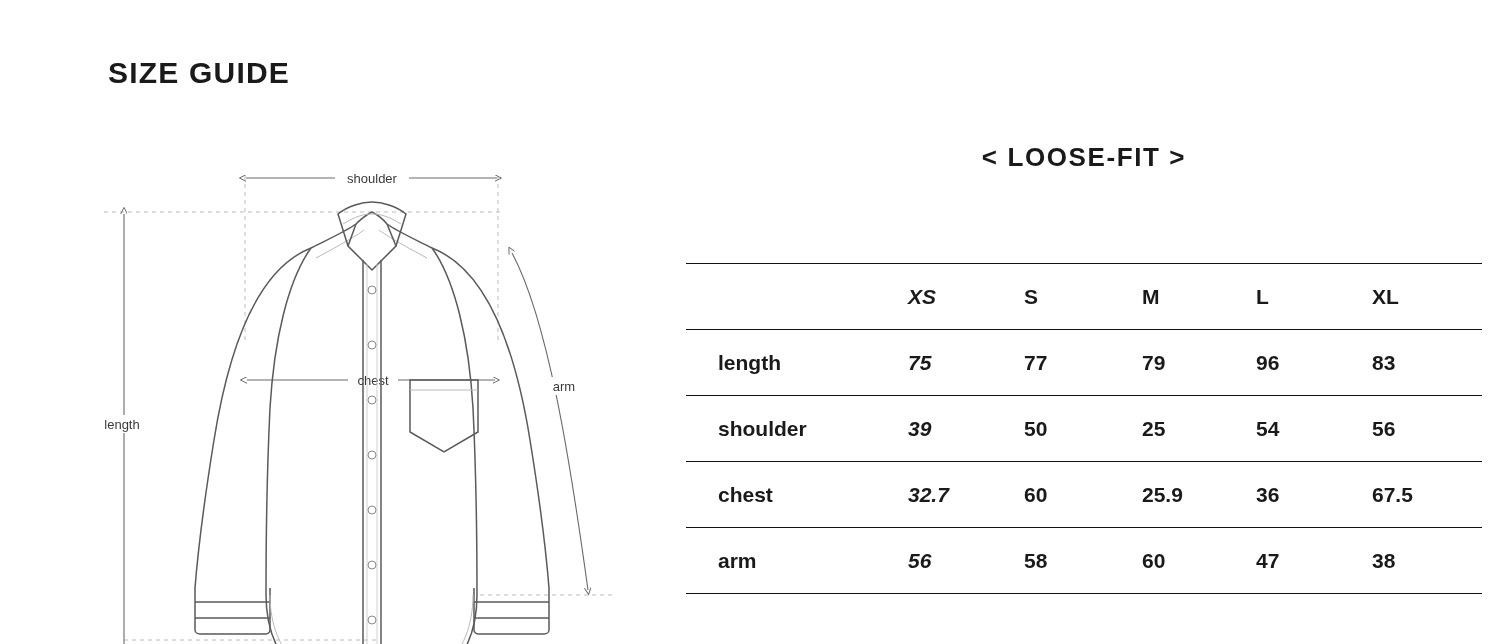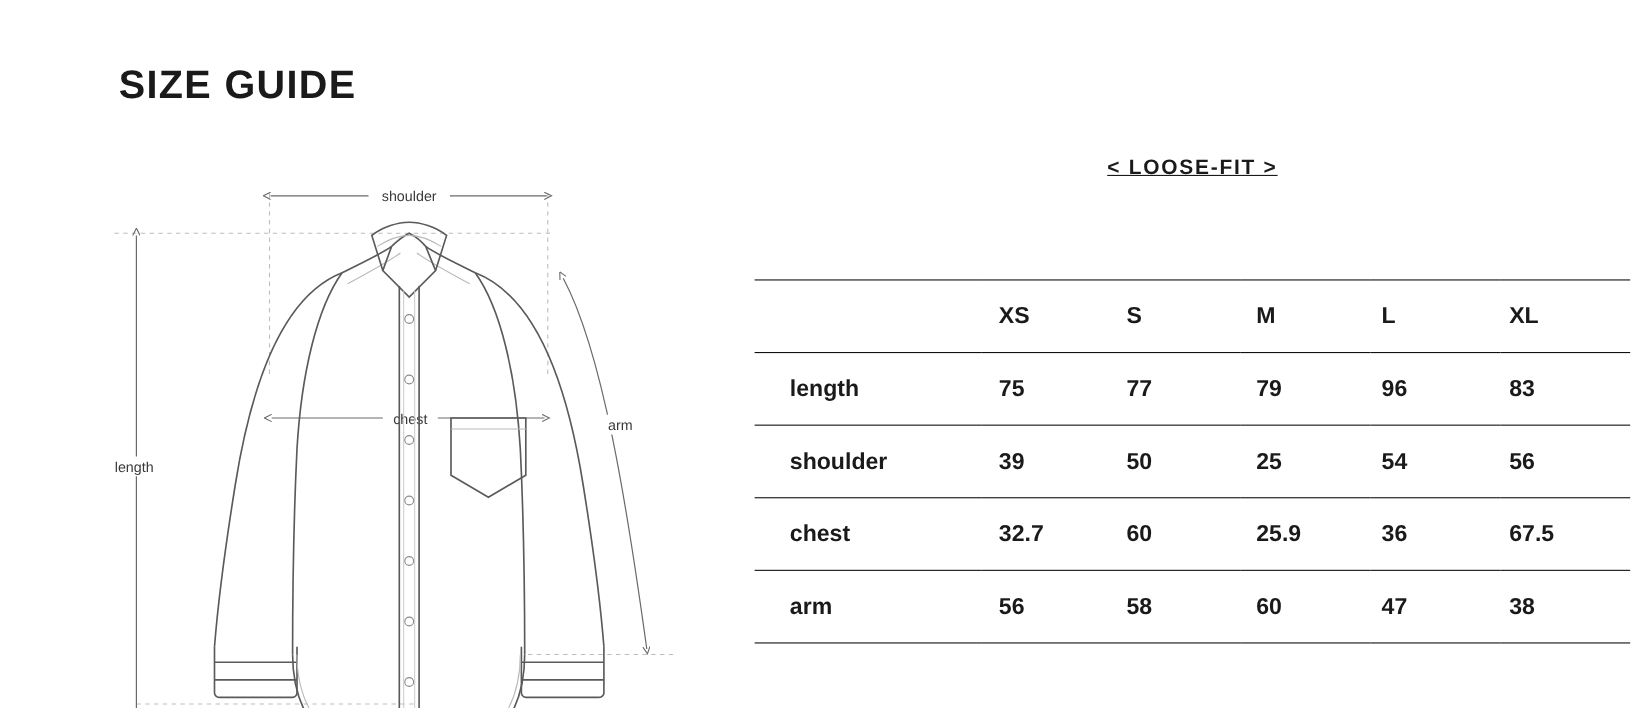--- a/index.html
+++ b/index.html
@@ -14,21 +14,21 @@
   #page {
     position: relative;
     width: 1500px; height: 644px;
     background: #ffffff;
   }
 
   
   .page-title {
     position: absolute;
     left: 108px; top: 56px;
-    font-size: 36px;
+    font-size: 30px;
     font-weight: bold;
     letter-spacing: 1.2px;
     color: #1a1a1a;
   }
 
   
   .diagram-wrap {
     position: absolute;
     left: 80px; top: 140px;
     width: 600px; height: 520px;
@@ -36,27 +36,26 @@
   .diagram-wrap svg { display: block; }
 
   
   .table-panel {
     position: absolute;
     left: 686px; top: 130px;
     width: 796px;
   }
   .fit-label {
     text-align: center;
-    font-size: 19px;
+    font-size: 26px;
     font-weight: bold;
     letter-spacing: 1.6px;
     color: #1a1a1a;
     margin-bottom: 0;
     padding-top: 12px;
-    text-decoration: underline;
   }
   table.size-table {
     width: 796px;
     border-collapse: collapse;
     margin-top: 90px;
     table-layout: fixed;
   }
   table.size-table th,
   table.size-table td {
     border-bottom: 1.6px solid #111;
@@ -73,21 +72,21 @@
   }
   table.size-table thead tr.top-rule th {
     height: 0;
     border-bottom: 1.6px solid #111;
     padding: 0;
     font-size: 0;
   }
   .col-label { width: 206px; text-align: left; padding-left: 32px !important; }
   .col-size  { width: 118px; text-align: left; }
   td.col-size, th.col-size { padding-left: 0; }
-  .sz-xs { padding-left: 16px !important; }
+  .sz-xs { padding-left: 16px !important; font-style: italic; }
   .sz-s  { padding-left: 14px !important; }
   .sz-m  { padding-left: 14px !important; }
   .sz-l  { padding-left: 10px !important; }
   .sz-xl { padding-left: 8px !important; }
 </style>
 </head>
 <body>
 
 <div id="page">
 

